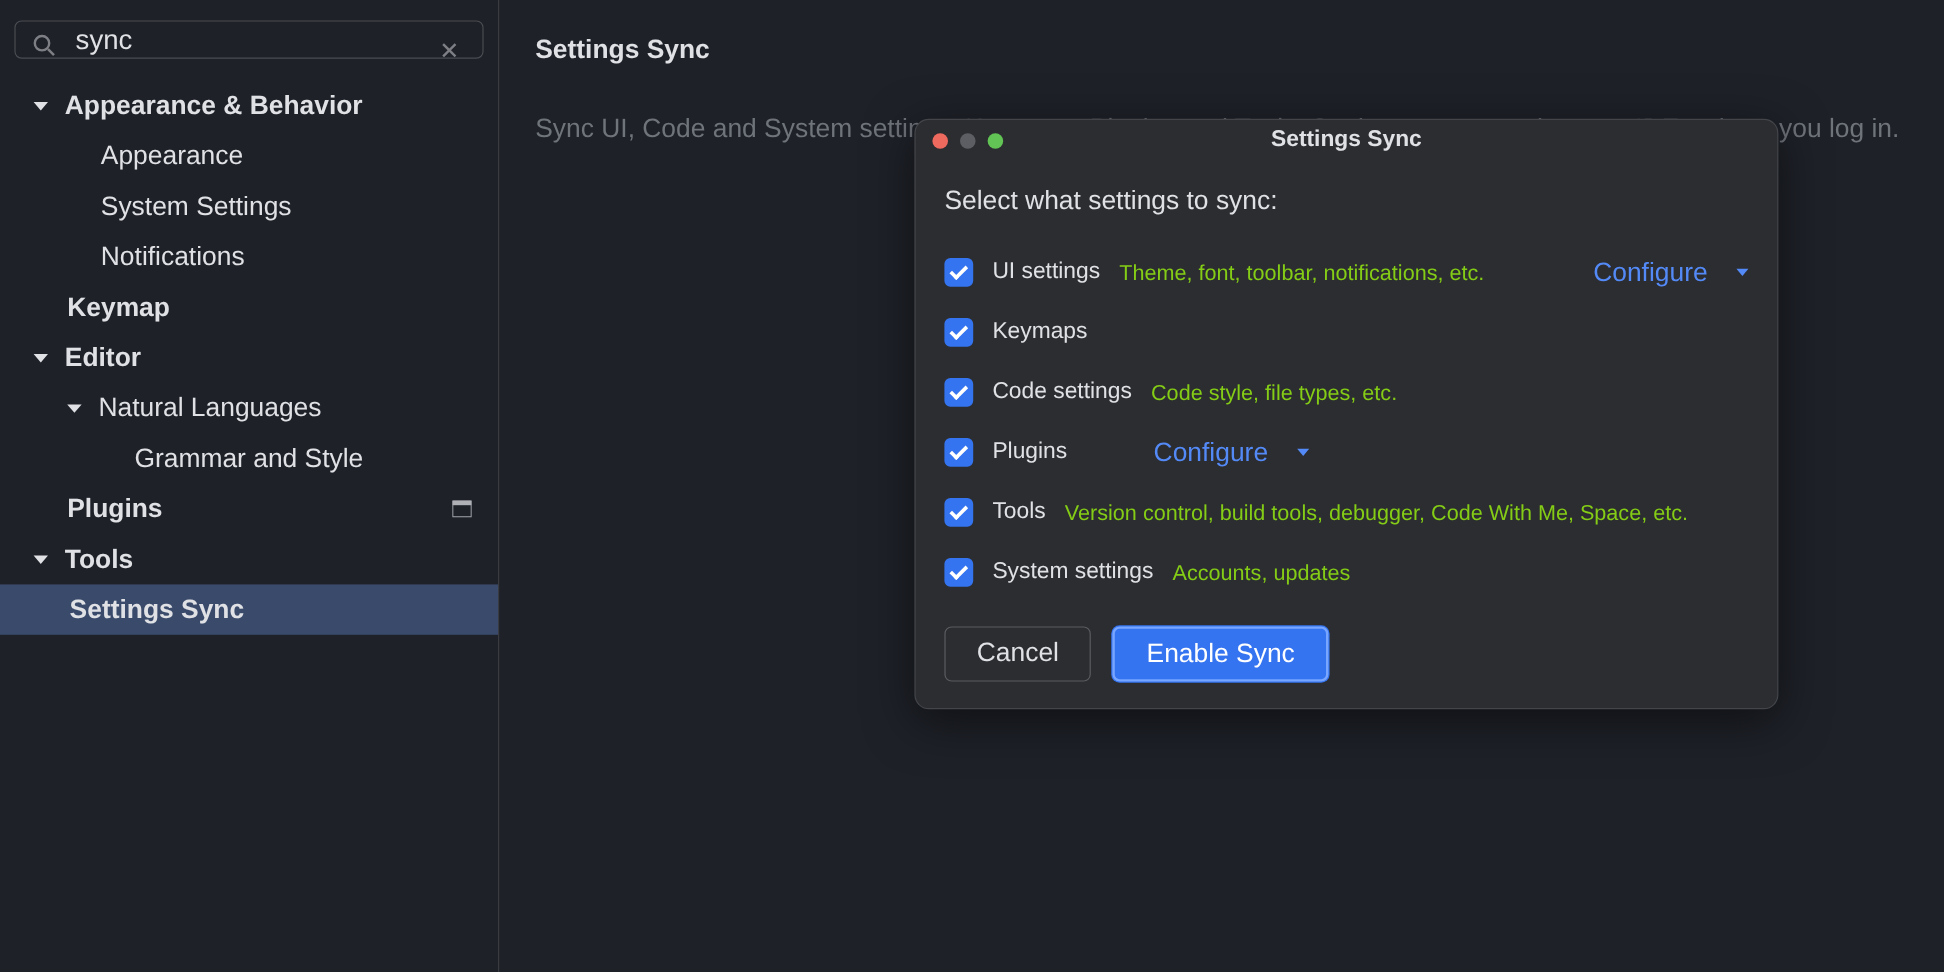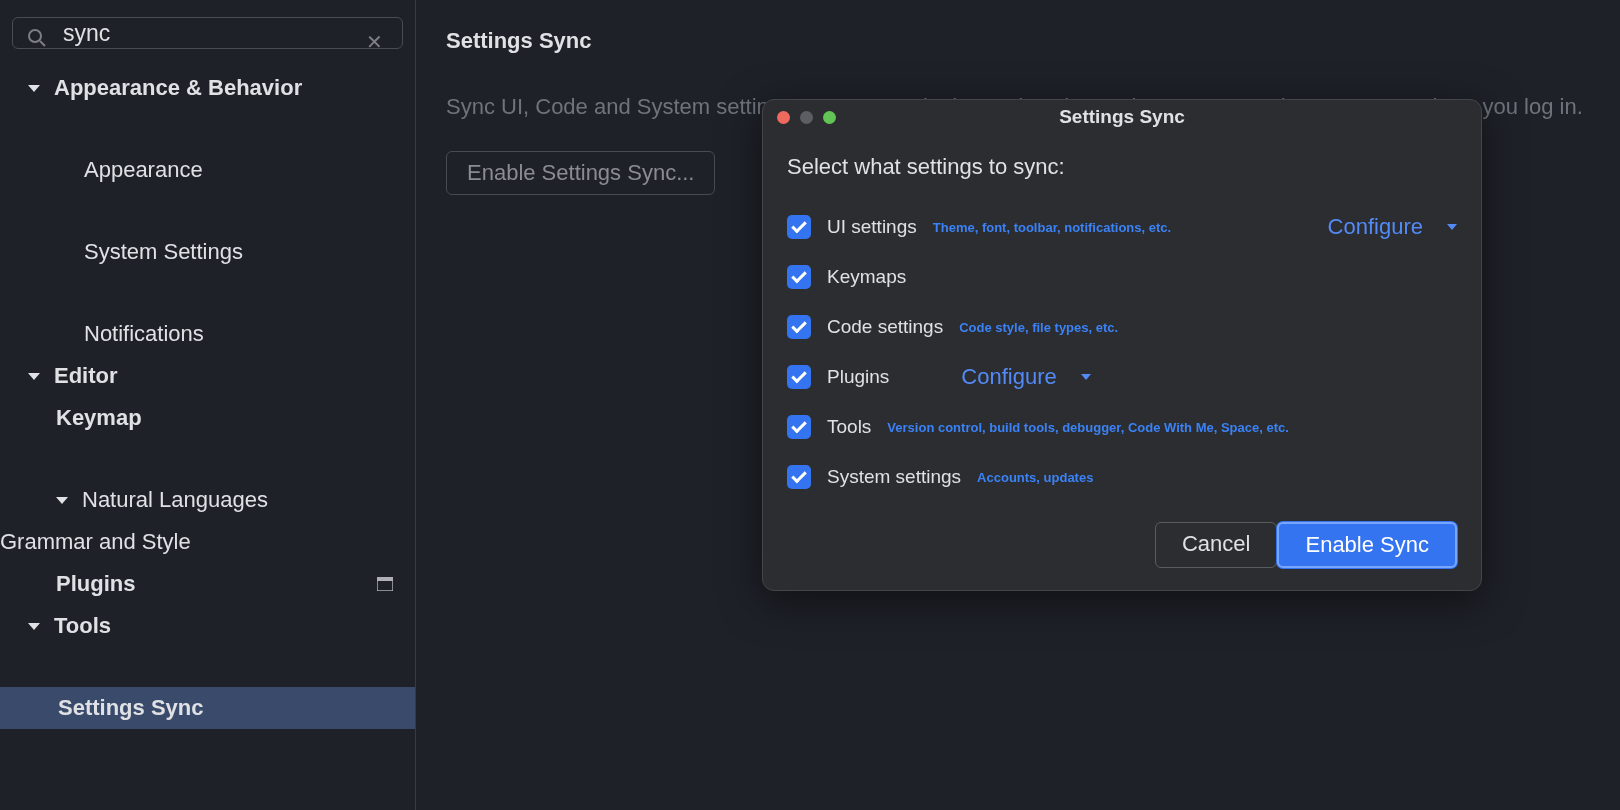--- a/index.html
+++ b/index.html
@@ -48,23 +48,23 @@
 }
 .tree { font-size: 22px; }
 .tree-row {
   display: flex;
   align-items: center;
   height: 42px;
   white-space: nowrap;
 }
 .tree-row.lvl0 { padding-left: 28px; font-weight: 600; }
 .tree-row.lvl0.noarrow { padding-left: 56px; }
-.tree-row.lvl1 { padding-left: 56px; margin-top: 40px; }
+.tree-row.lvl1 { padding-left: 56px; }
 .tree-row.lvl1.noarrow { padding-left: 84px; }
-.tree-row.lvl2 { }
+.tree-row.lvl2 { padding-left: 112px; }
 .tree-row.selected {
   background: #3a4a6b;
   font-weight: 600;
 }
 .tree-row.selected.lvl1 { padding-left: 58px; }
 .arrow {
   display: inline-block;
   width: 0; height: 0;
   border-left: 6px solid transparent;
   border-right: 6px solid transparent;
@@ -146,39 +146,40 @@
   justify-content: center;
   flex-shrink: 0;
 }
 .checkmark {
   width: 14px; height: 8px;
   border-left: 3px solid #fff;
   border-bottom: 3px solid #fff;
   transform: rotate(-45deg) translate(1px,-1px);
 }
 .check-label { font-size: 19px; color: #dfe1e5; }
-.check-hint { font-size: 13px; color: #3b82f6; font-weight: bold; }
+.check-hint { font-size: 18px; color: #84cc16; }
 .configure-link {
   font-size: 22px;
   color: #548af7;
   display: flex;
   align-items: center;
   gap: 24px;
 }
 .configure-arrow {
   display: inline-block;
   width: 0; height: 0;
   border-left: 5px solid transparent;
   border-right: 5px solid transparent;
   border-top: 6px solid #548af7;
 }
 .spacer-flex { flex: 1; }
 .modal-footer {
   display: flex;
-  justify-content: flex-end;
+  justify-content: flex-start;
+  gap: 18px;
   padding-top: 20px;
 }
 .btn {
   font-size: 22px;
   padding: 8px 26px;
   border-radius: 6px;
   cursor: pointer;
 }
 .btn.cancel {
   background: transparent;
@@ -215,26 +216,26 @@
       </div>
     <div class="tree-row lvl1 noarrow">
         <span>Appearance</span>
       </div>
     <div class="tree-row lvl1 noarrow">
         <span>System Settings</span>
       </div>
     <div class="tree-row lvl1 noarrow">
         <span>Notifications</span>
       </div>
+    <div class="tree-row lvl0 noarrow">
+        <span>Keymap</span>
+      </div>
     <div class="tree-row lvl0">
         <span class="arrow"></span>
         <span>Editor</span>
-      </div>
-    <div class="tree-row lvl0 noarrow">
-        <span>Keymap</span>
       </div>
     <div class="tree-row lvl1">
         <span class="arrow"></span>
         <span>Natural Languages</span>
       </div>
     <div class="tree-row lvl2">
         <span>Grammar and Style</span>
       </div>
     <div class="tree-row lvl0 noarrow">
         <span>Plugins</span>
@@ -251,21 +252,20 @@
       </div>
     <div class="tree-row lvl1 selected">
         <span>Settings Sync</span>
       </div>
   </div>
 </div>
 
 <div class="main">
   <div class="page-title">Settings Sync</div>
   <div class="desc-line">Sync UI, Code and System settings, Keymaps, Plugins and Tools. Settings are synced across IDEs where you log in.</div>
-  <div class="enable-btn">Enable Settings Sync...</div>
 </div>
 
 <div class="modal">
   <div class="titlebar">
     <div class="traffic">
       <span class="dot red"></span>
       <span class="dot grey"></span>
       <span class="dot green"></span>
     </div>
     <div class="modal-title">Settings Sync</div>

